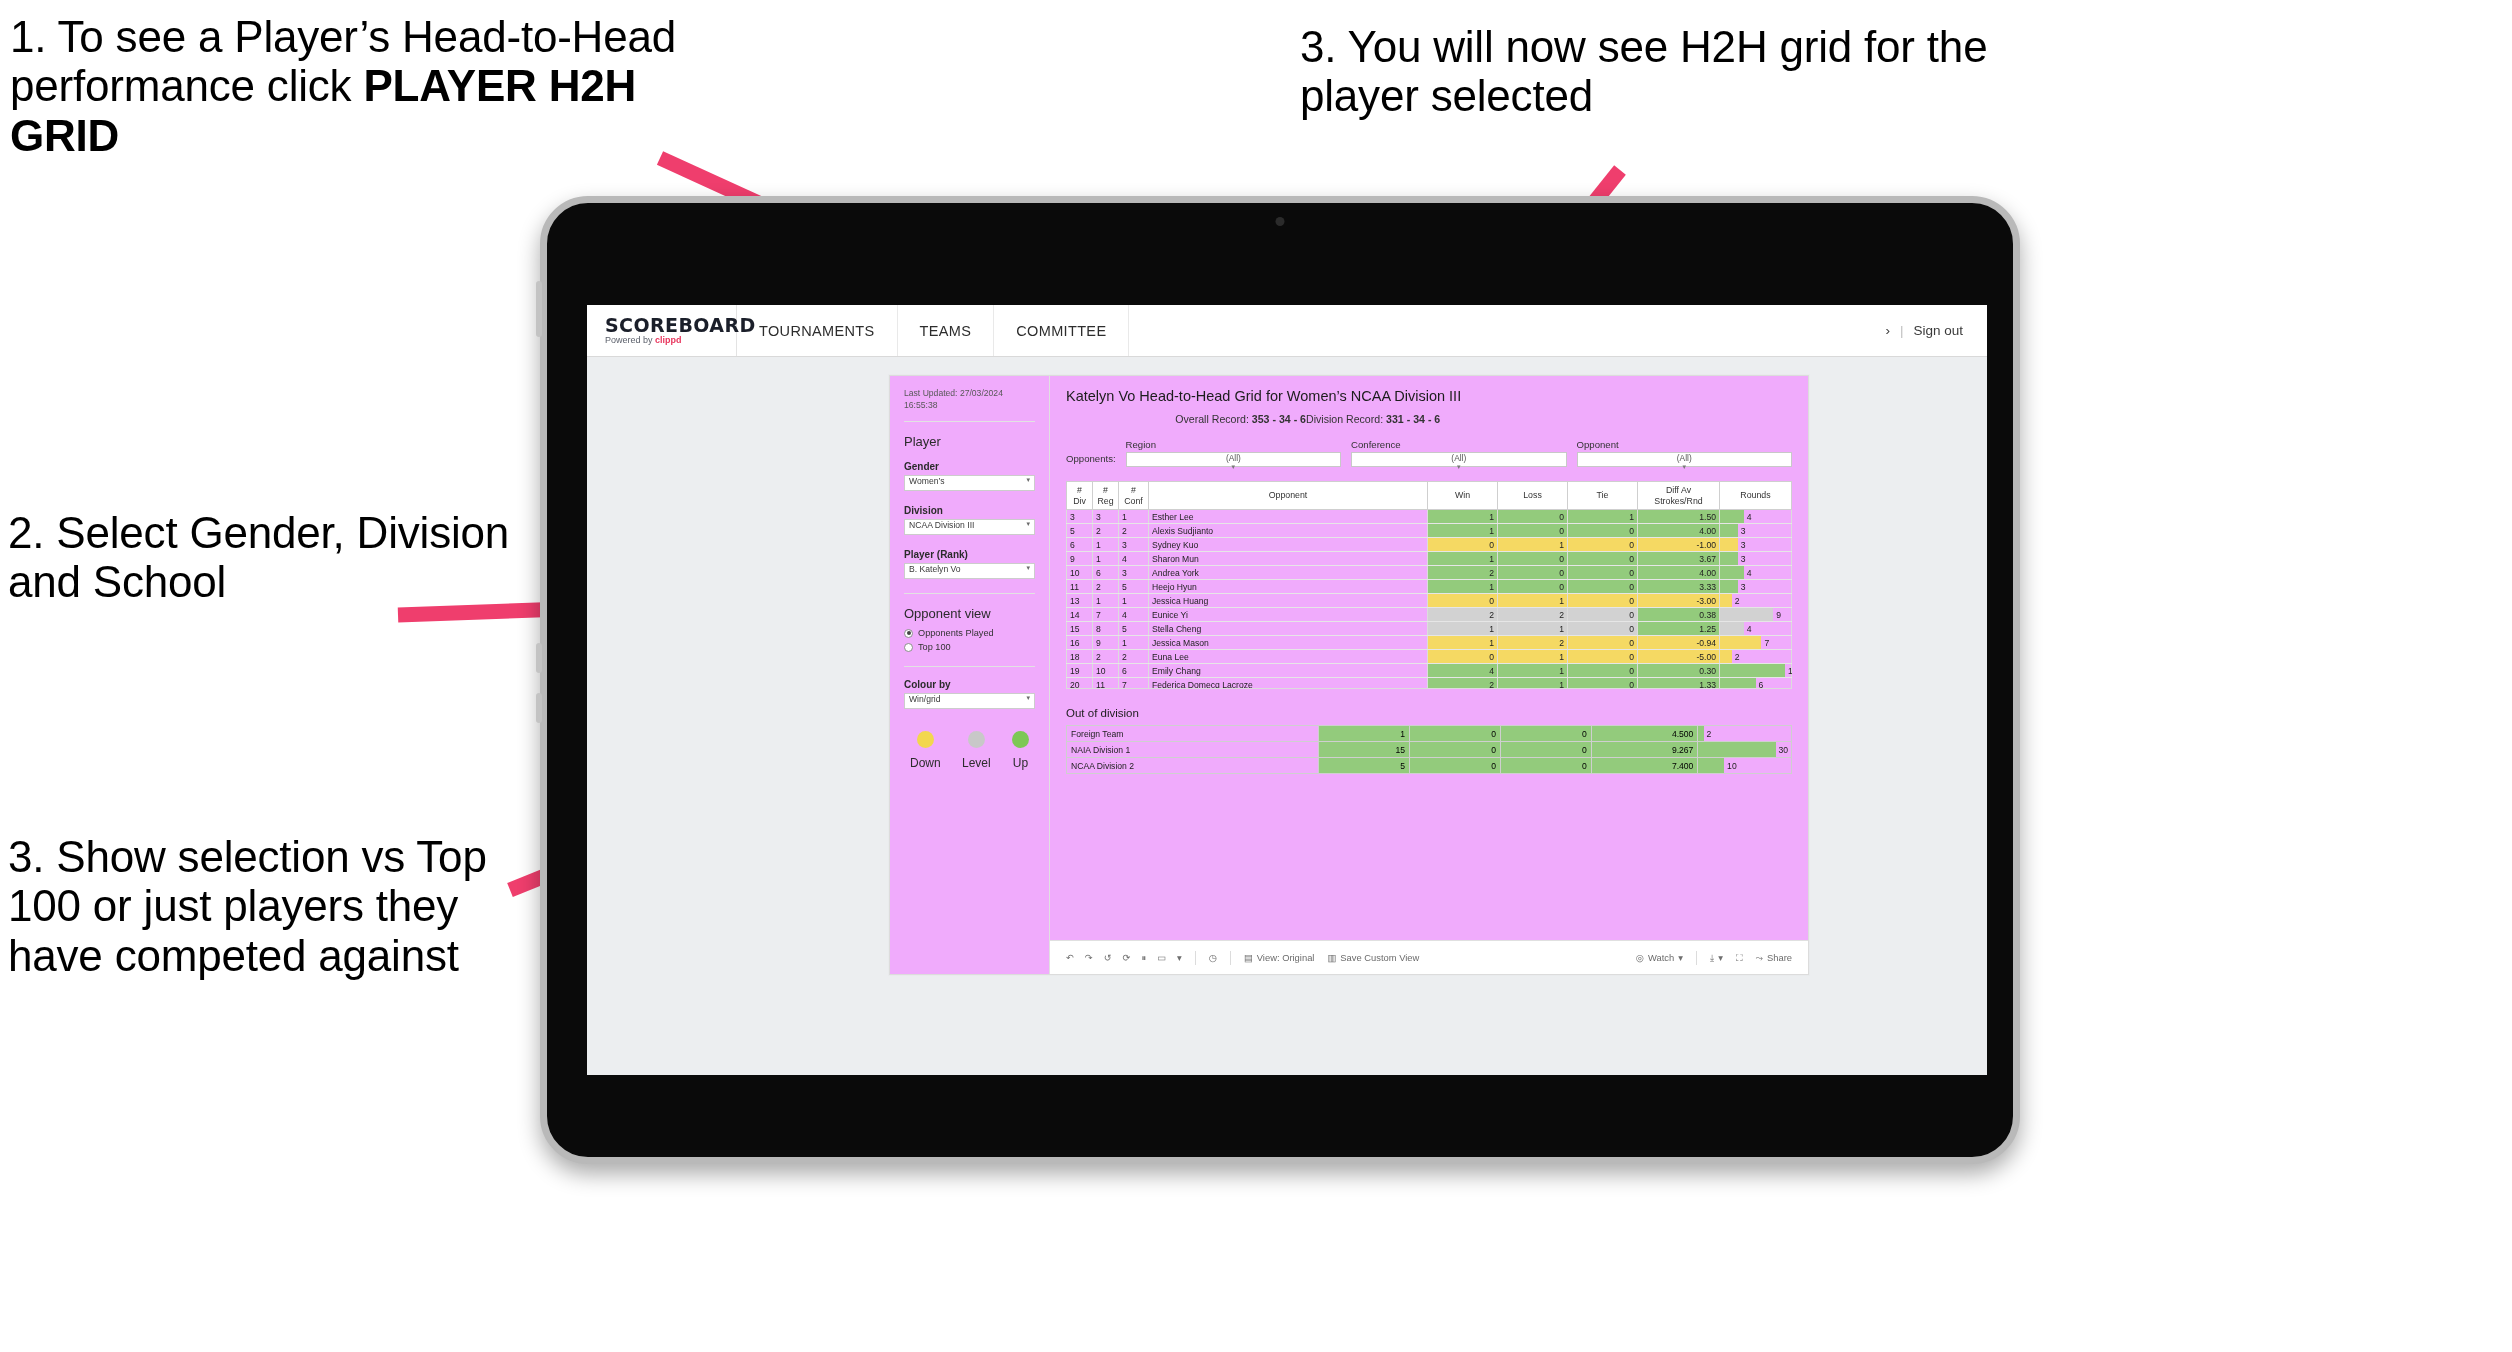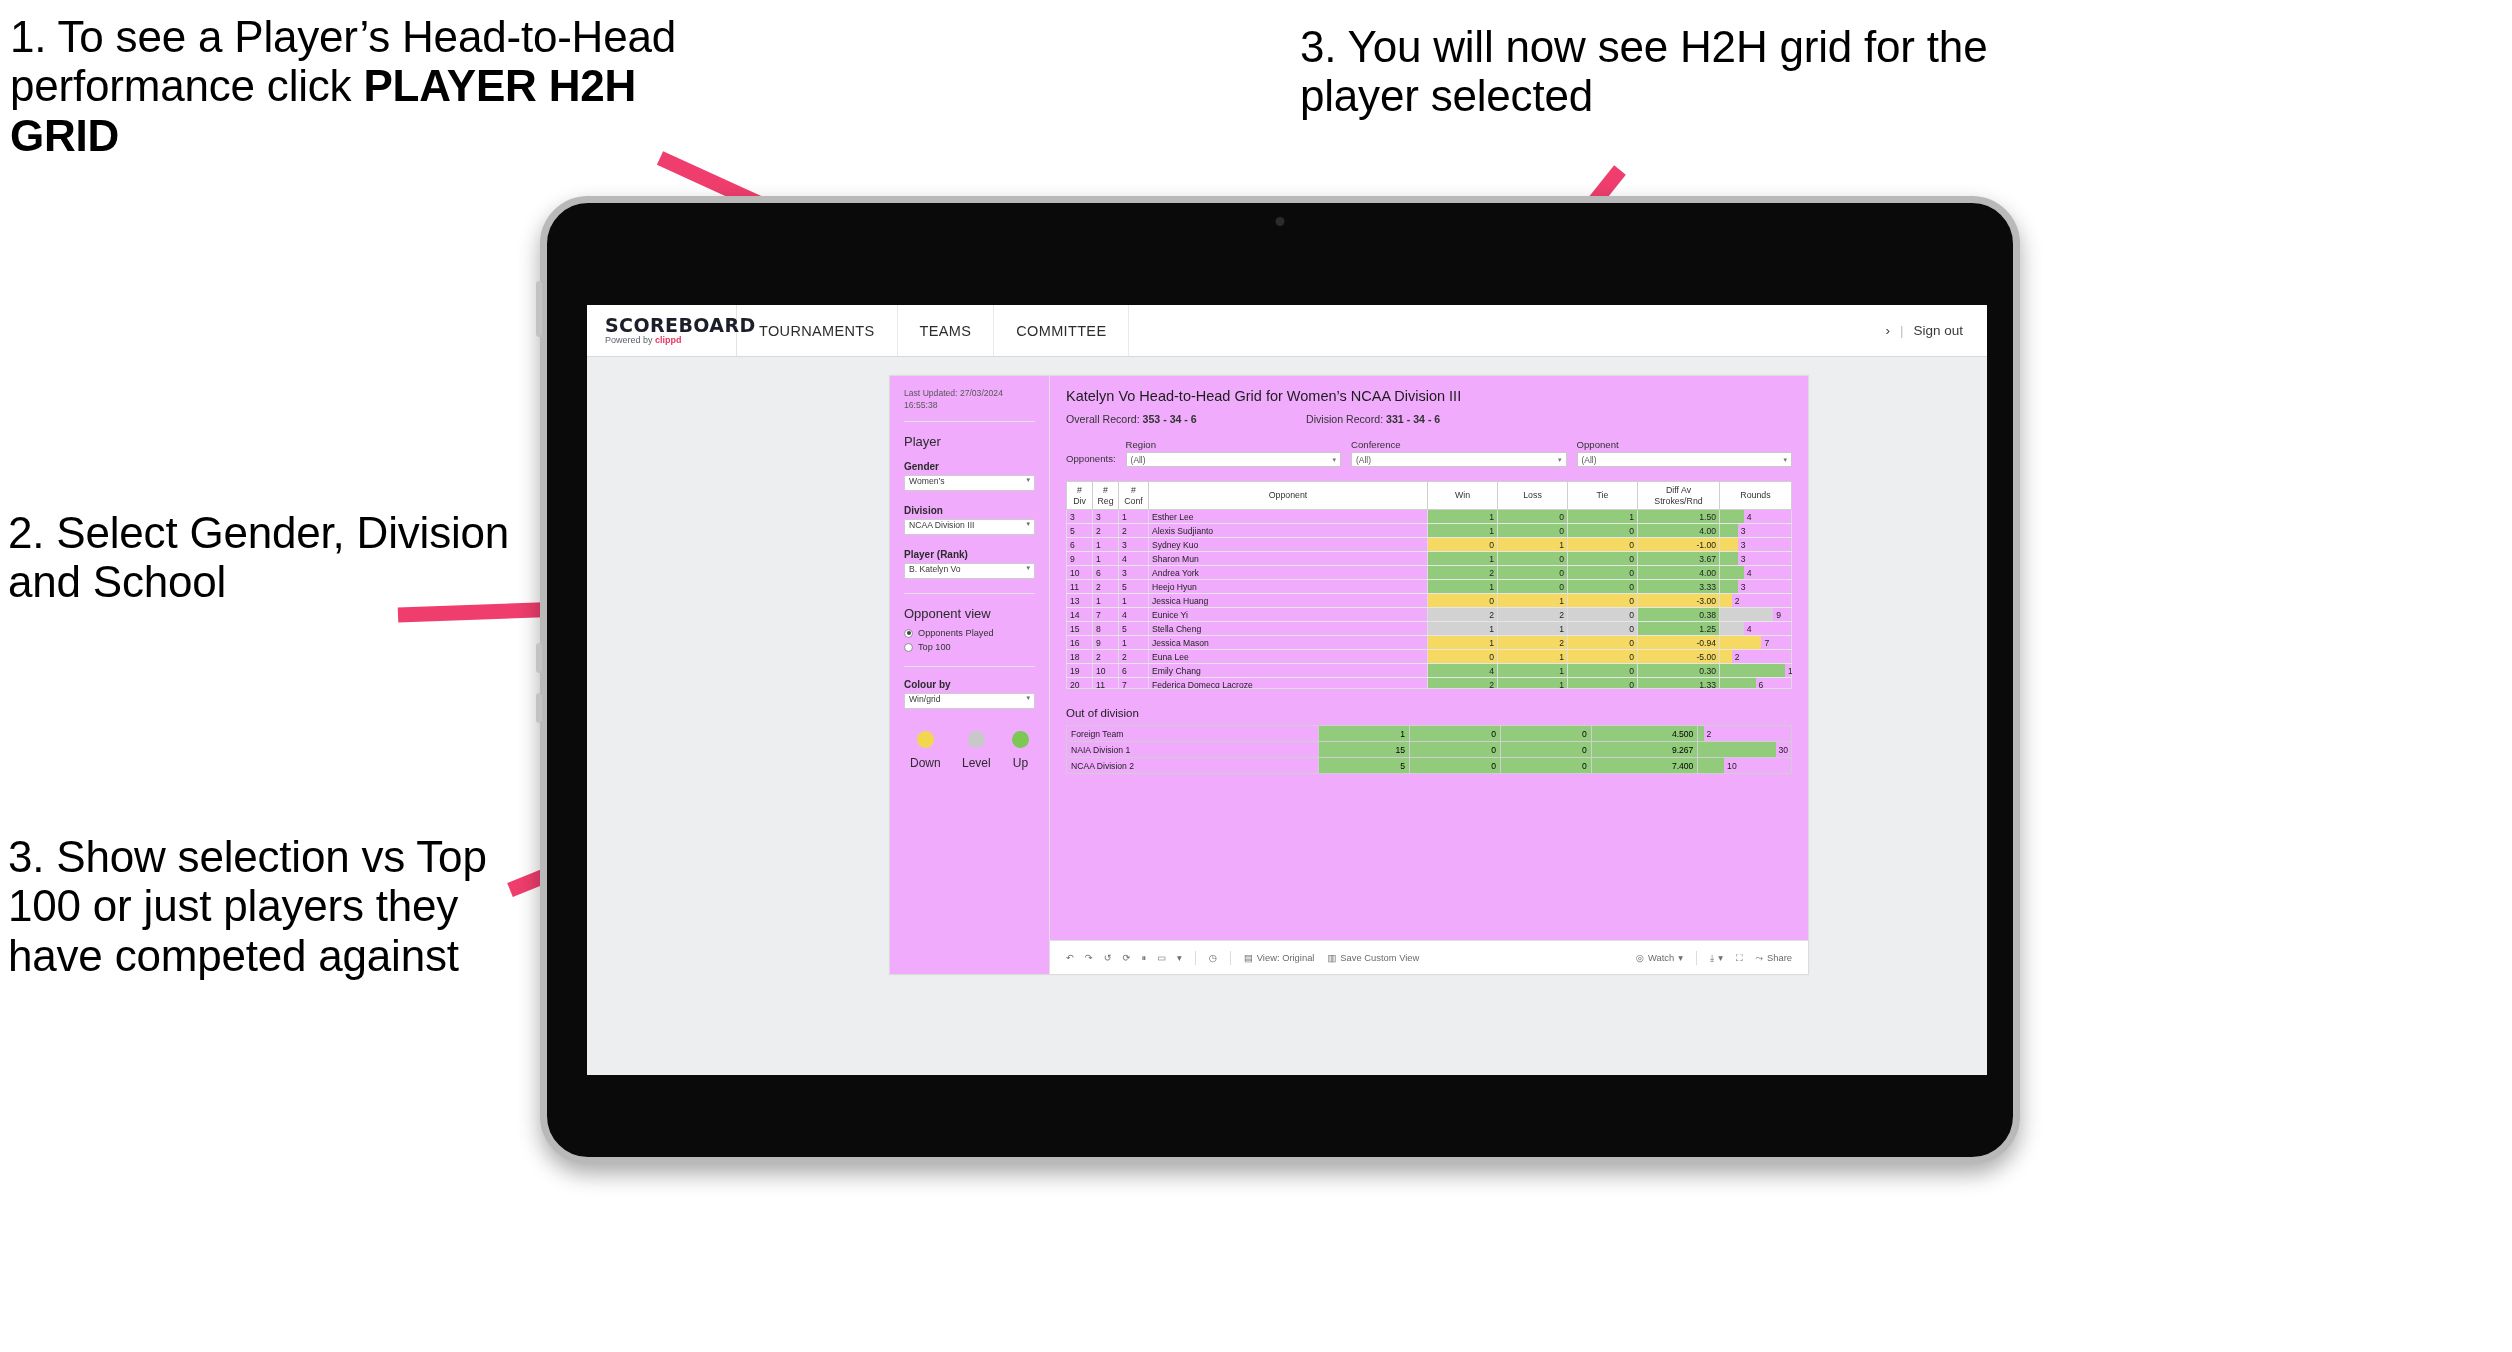--- a/index.html
+++ b/index.html
@@ -120,30 +120,30 @@
   .radio-lbl { font-size: 9.2px; color:#333; }
   .legend { display:flex; justify-content:space-between; padding: 0 6px; margin-top: 22px; }
   .lg-item { display:flex; flex-direction:column; align-items:center; gap:8px; }
   .lg-dot { width: 17px; height:17px; border-radius:50%; }
   .lg-lbl { font-size: 12px; color:#2c2c2c; }
 
   
   #main { flex:1; padding: 12px 16px 0 16px; position:relative; min-width:0; }
   #viztitle { font-size: 14.5px; color:#1d1d1d; margin-bottom: 9px; }
   #records { display:flex; font-size: 10.6px; color:#333; margin-bottom: 14px; }
-  #records .r1 { width: 240px; }
+  #records .r1 { width: 240px; text-align: right; }
   #records b { font-weight:700; }
 
   #filters { display:flex; align-items:flex-end; gap: 10px; margin-bottom: 14px; }
   #filters .oplbl { font-size: 9.6px; color:#333; padding-bottom: 3px; }
   .ffield { flex:1; }
   .ffield .fl { font-size: 9.6px; color:#333; margin-bottom: 2px; }
   .fbox { height: 15px; border:1px solid #c8c8c8; background:#fff;
           display:flex; align-items:center; justify-content:space-between;
-          padding:0 4px; font-size:8.4px; color:#555; }
+          padding:0 4px; font-size:8.4px; color:#555;flex-direction:column; }
   .fbox .car { font-size:7px; color:#777; }
 
   
   .tbl { width:100%; border-collapse: collapse; table-layout: fixed; font-size: 8.6px; color:#222; }
   .tbl th {
     border:1px solid #cfcfcf; background:#fff; font-weight:400; color:#333;
     font-size:8.8px; padding: 3px 2px; line-height:1.2; vertical-align:middle;
   }
   .tbl td { border-left:1px solid #dcdcdc; border-right:1px solid #dcdcdc;
             border-bottom:1px solid #e6e6e6; padding: 1px 3px; height: 13px; }

